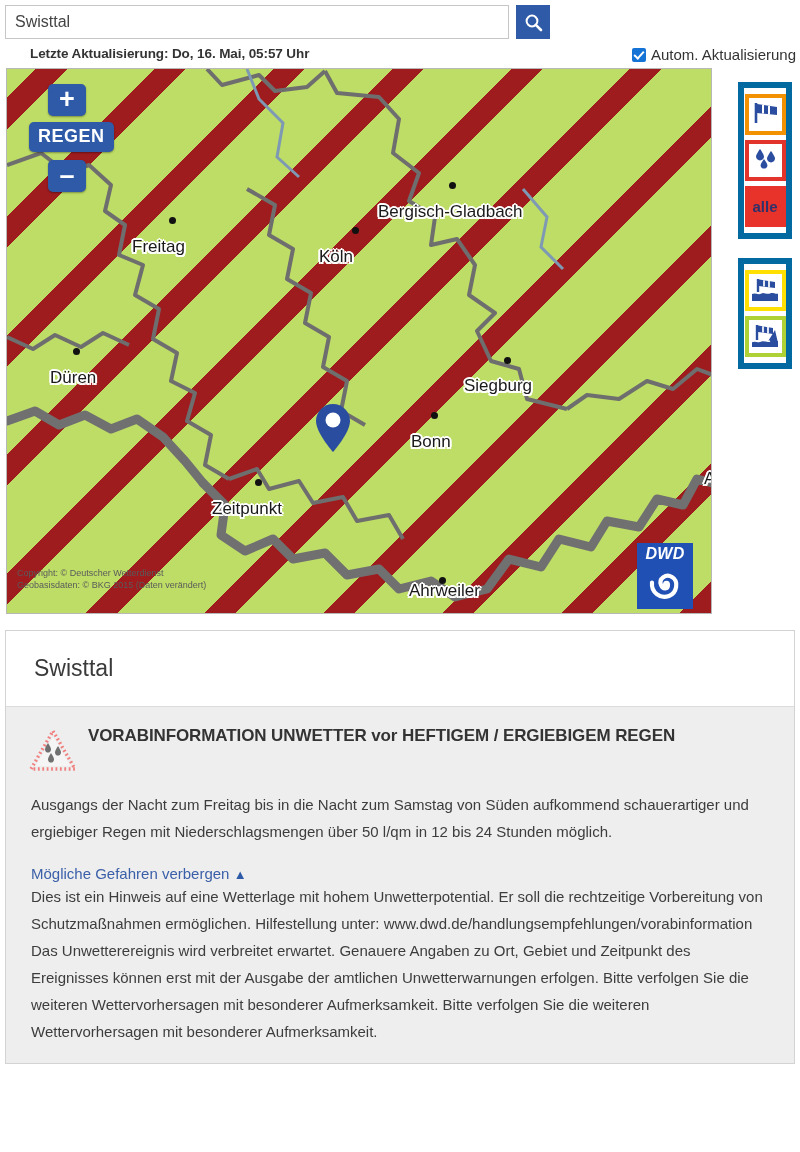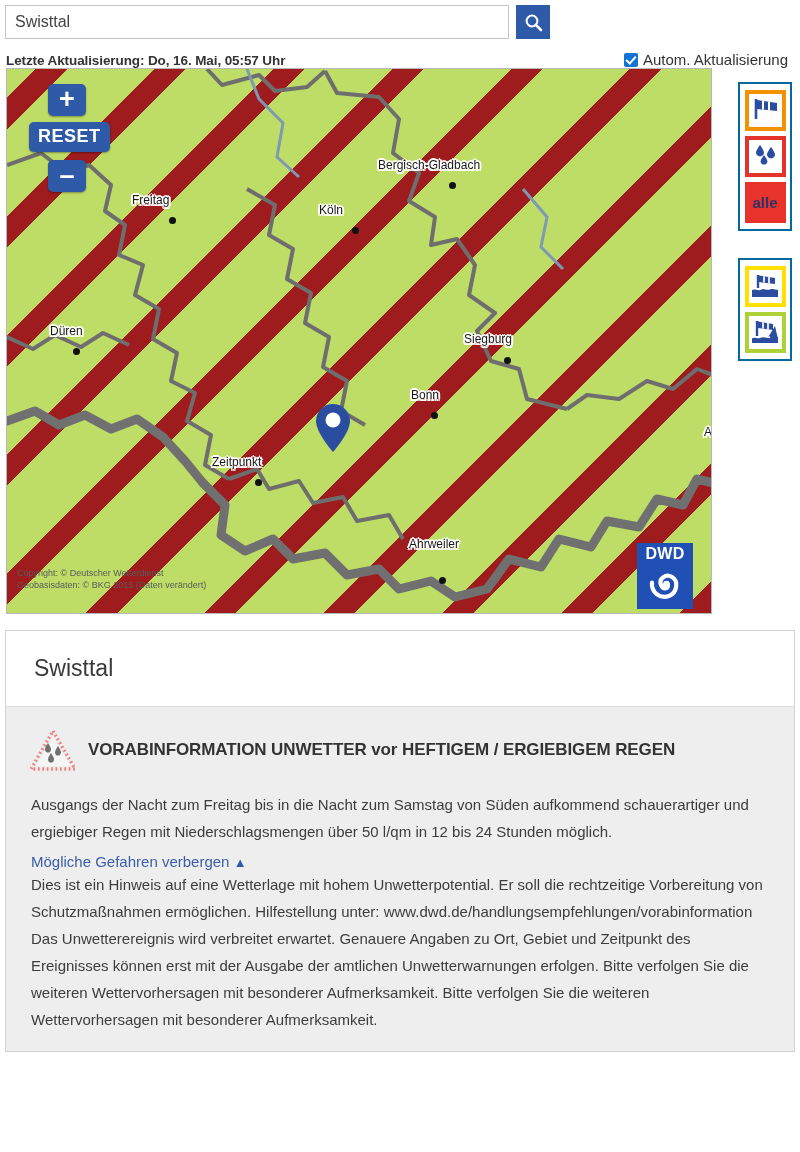--- a/index.html
+++ b/index.html
@@ -40,38 +40,39 @@
     display: flex;
     align-items: center;
     justify-content: center;
     padding: 0;
   }
   .search-btn svg { display: block; }
 
   
   .update-row {
     display: flex;
-    align-items: flex-end;
+    align-items: flex-start;
     justify-content: space-between;
     padding: 0 0 0 6px;
     height: 22px;
     margin-top: 2px;
+    margin-left: 24px;
   }
   .update-text {
     font-size: 13.5px;
     font-weight: bold;
     color: #333;
     letter-spacing: -0.1px;
   }
   .autorefresh {
     display: flex;
     align-items: center;
     font-size: 15px;
     color: #333;
-    padding-right: 12px;
+    padding-right: 4px;
   }
   .cbox {
     width: 14px; height: 14px;
     background: #1573d6;
     border-radius: 2px;
     margin-right: 5px;
     position: relative;
     flex: none;
   }
   .cbox:after {
@@ -103,27 +104,28 @@
         #9e1b1e 0px, #9e1b1e 22px,
         rgba(0,0,0,0) 22px, rgba(0,0,0,0) 84px
       ),
       #bedd66;
     border: 1px solid #b8b8b8;
   }
   .map-svg { position: absolute; left: 0; top: 0; }
 
   .city-label {
     position: absolute;
-    font-size: 12px;
+    font-size: 17px;
     color: #1a1a1a;
     white-space: nowrap;
     text-shadow:
       -1.5px -1.5px 0 #fff, 1.5px -1.5px 0 #fff,
       -1.5px 1.5px 0 #fff, 1.5px 1.5px 0 #fff,
       0 2px 0 #fff, 0 -2px 0 #fff, 2px 0 0 #fff, -2px 0 0 #fff;
+    margin-top: 44px;
   }
   .city-dot {
     position: absolute;
     width: 7px; height: 7px;
     border-radius: 50%;
     background: #111;
   }
 
   
   .zoom-btn {
@@ -172,34 +174,35 @@
   .dwd-logo {
     position: absolute;
     right: 18px;
     bottom: 4px;
     width: 56px;
     height: 66px;
     background: #2050b4;
     display: flex;
     flex-direction: column;
     align-items: center;
+    font-style: italic;
   }
   .dwd-logo .dwd-text {
     color: #fff;
     font-weight: bold;
     font-size: 16px;
     letter-spacing: .3px;
     margin-top: 2px;
   }
 
   
   .legend {
     position: absolute;
     background: #fff;
-    border: 2px solid #0369a1;
+    border: 6px solid #0369a1;
     padding: 6px;
     display: flex;
     flex-direction: column;
     align-items: center;
     gap: 5px;
   }
   .legend-a { left: 738px; top: 14px; width: 54px; }
   .legend-b { left: 738px; top: 190px; width: 54px; }
   .legend-item {
     width: 41px; height: 41px;
@@ -232,21 +235,21 @@
     font-weight: normal;
     margin: 0;
   }
   .warn-block {
     background: #eeeeee;
     border-top: 1px solid #dcdcdc;
     padding: 16px 22px 18px 22px;
   }
   .warn-head {
     display: flex;
-    align-items: center;
+    align-items: flex-start;
   }
   .warn-icon { flex: none; width: 52px; margin-top: 4px; }
   .warn-headtext { padding-left: 8px; }
   .warn-title {
     font-size: 17px;
     font-weight: bold;
     color: #333;
     line-height: 26px;
     margin: 0;
     letter-spacing: -0.1px;
@@ -261,21 +264,21 @@
     font-size: 15px;
     color: #3d3d3d;
     line-height: 27px;
     margin-top: 14px;
     padding-left: 3px;
   }
   .toggle-link {
     display: inline-block;
     color: #3a5fa8;
     font-size: 15px;
-    margin-top: 8px;
+    margin-top: 20px;
     padding-left: 3px;
     cursor: pointer;
     text-decoration: none;
   }
   .toggle-link .tri { color: #2e5aa8; font-size: 13px; }
   .warn-detail {
     font-size: 15px;
     color: #3d3d3d;
     line-height: 27px;
     padding-left: 3px;
@@ -363,21 +366,21 @@
       <span class="city-label" style="left:205px; top:386px">Zeitpunkt</span>
       <span class="city-dot" style="left:248px; top:410px"></span>
 
       <span class="city-label" style="left:402px; top:468px">Ahrweiler</span>
       <span class="city-dot" style="left:432px; top:508px"></span>
 
       <span class="city-label" style="left:697px; top:356px">A</span>
     </div>
 
     <div class="zoom-btn" style="left:41px; top:15px">+</div>
-    <div class="reset-btn" style="left:22px; top:53px">RESET</div>
+    <div class="reset-btn" style="left:22px; top:53px">REGEN</div>
     <div class="zoom-btn" style="left:41px; top:91px">–</div>
 
     <div class="map-marker" style="left:307px; top:334px">
       <svg width="38" height="50" viewBox="0 0 38 50">
         <path d="M19,1 C9.6,1 2,8.6 2,18 C2,30 19,49 19,49 C19,49 36,30 36,18 C36,8.6 28.4,1 19,1 Z" fill="#2b4da0"></path>
         <circle cx="19" cy="17" r="7.5" fill="#ffffff"></circle>
       </svg>
     </div>
 
     <div class="map-copyright">

